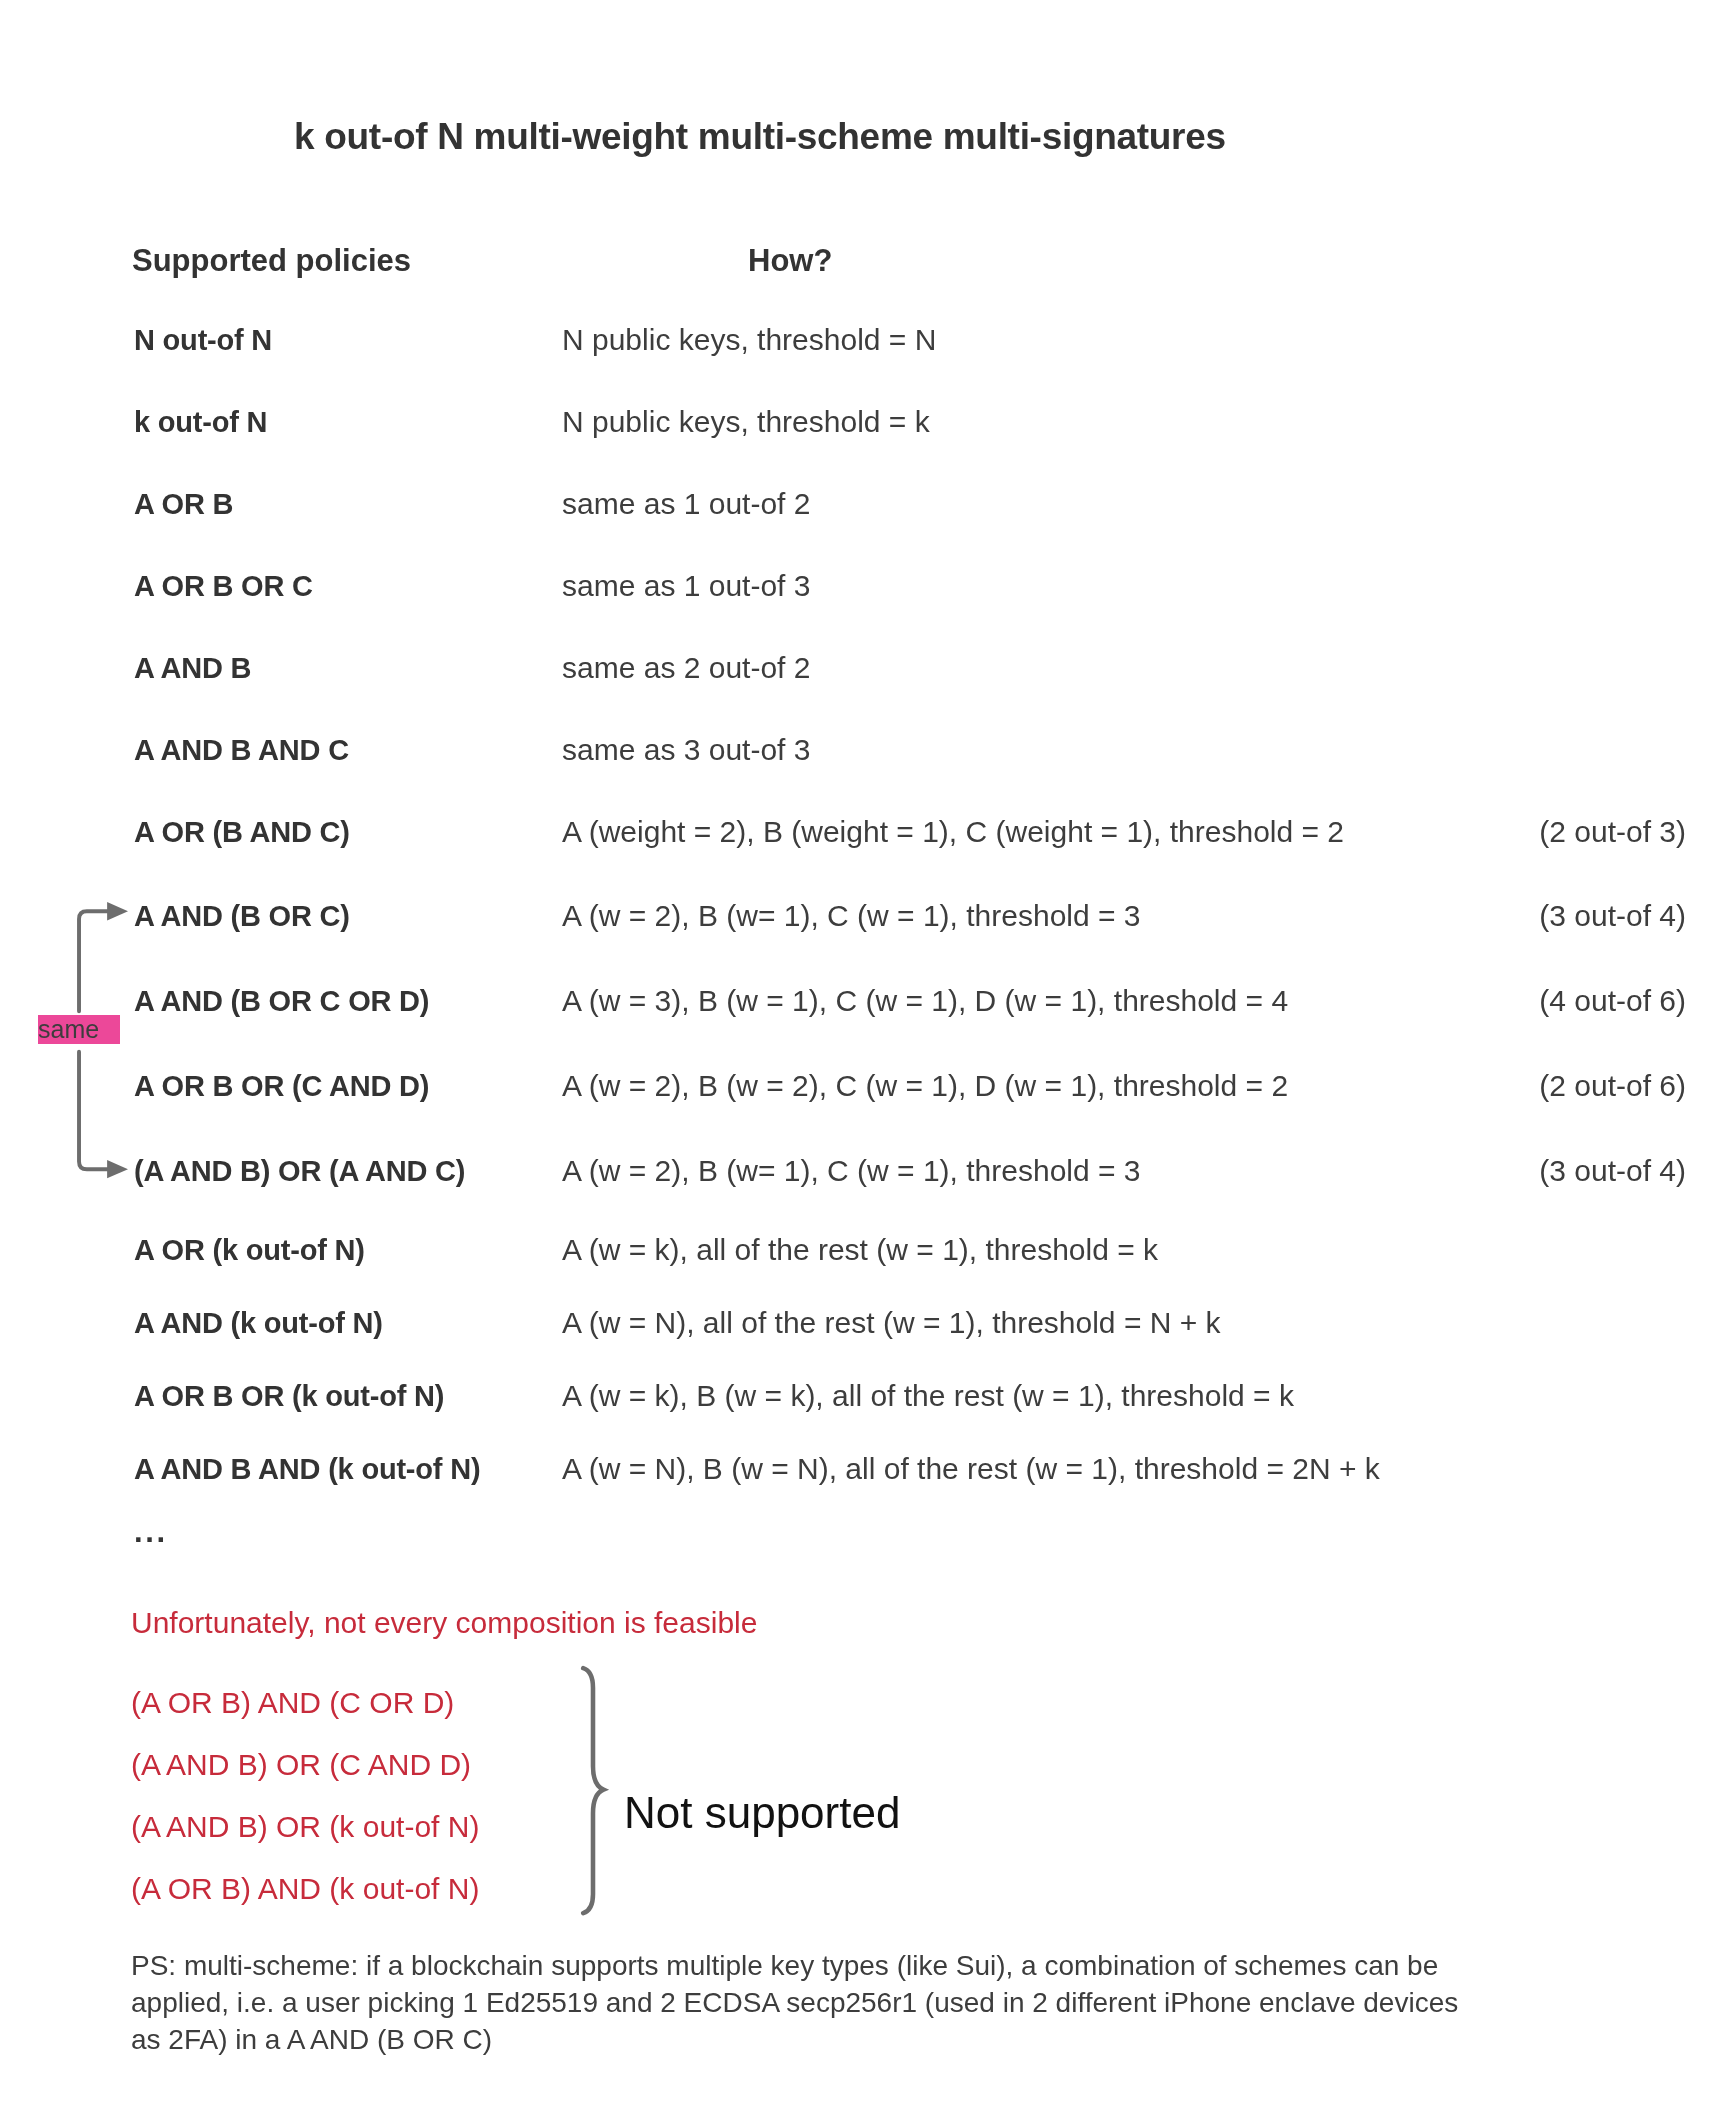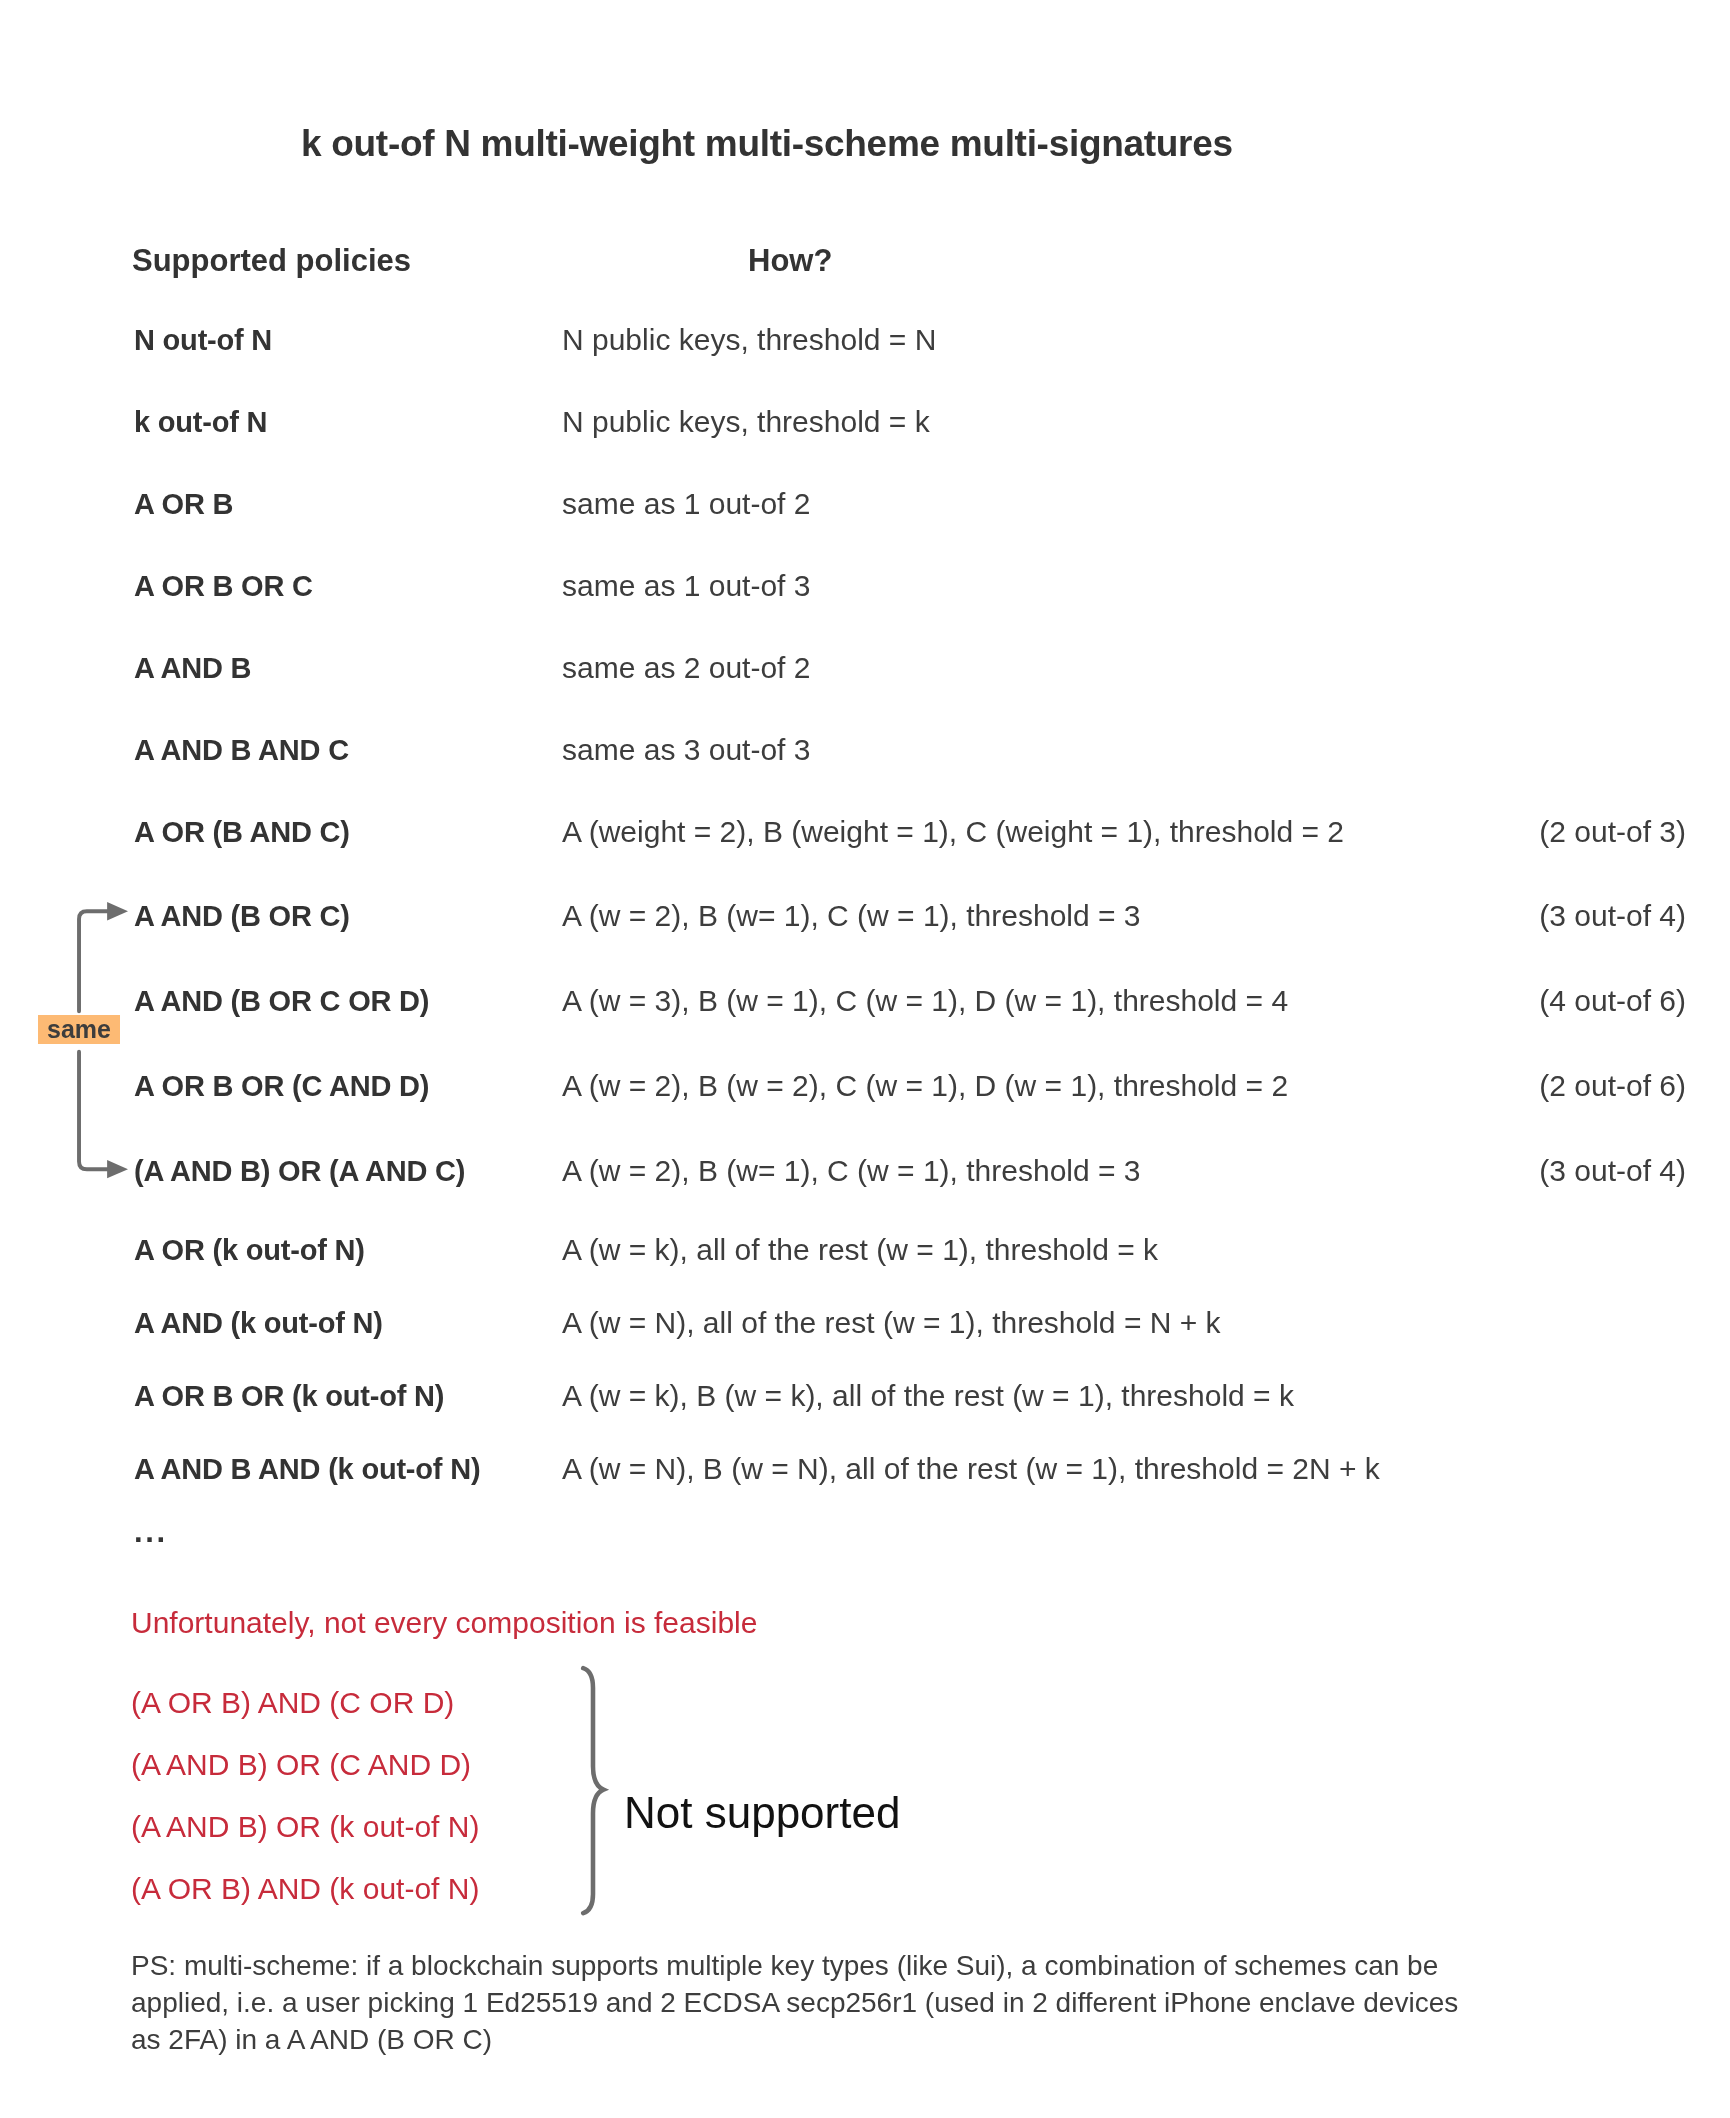--- a/index.html
+++ b/index.html
@@ -6,21 +6,21 @@
   body {
     width: 1730px; height: 2119px;
     background: #ffffff;
     font-family: "Liberation Sans", sans-serif;
     position: relative;
     color: var(--text, #3d3d3d);
   }
   .page { position: absolute; inset: 0; overflow: hidden; }
 
   .title {
-    position: absolute; left: 293px; top: 115px; margin: 8px;
+    position: absolute; left: 293px; top: 115px; margin: 1px;
     font-size: 37px; font-weight: 700; letter-spacing: -0.3px;
     color: var(--bold_text, #333333); white-space: nowrap;
   }
 
   .col-header {
     position: absolute; top: 243px;
     font-size: 31px; font-weight: 700;
     color: var(--bold_text, #333333); white-space: nowrap;
   }
   .policy-header { left: 132px; }
@@ -40,23 +40,22 @@
   .ellipsis {
     position: absolute; left: 134px; top: 1514px;
     font-size: 31px; font-weight: 700; letter-spacing: 2.6px;
     color: var(--bold_text, #333333);
   }
 
   .annotation-layer { position: absolute; inset: 0; pointer-events: none; }
 
   .same-label {
     position: absolute; left: 38px; top: 1015px; width: 82px;
-    text-align: center; font-size: 25px; color: var(--text, #3d3d3d);
-    background: #fdba74;
-    font-weight: bold;
+    font-size: 25px; color: var(--text, #3d3d3d);
+    background: #ec4899;
   }
 
   .red-heading {
     position: absolute; left: 131px; top: 1606px;
     font-size: 30px; color: var(--red, #c72b3b); white-space: nowrap;
   }
   .red-items { position: absolute; left: 131px; top: 1672px; }
   .red-item  {
     height: 62px; display: flex; align-items: center;
     font-size: 30px; color: var(--red, #c72b3b); white-space: nowrap;

